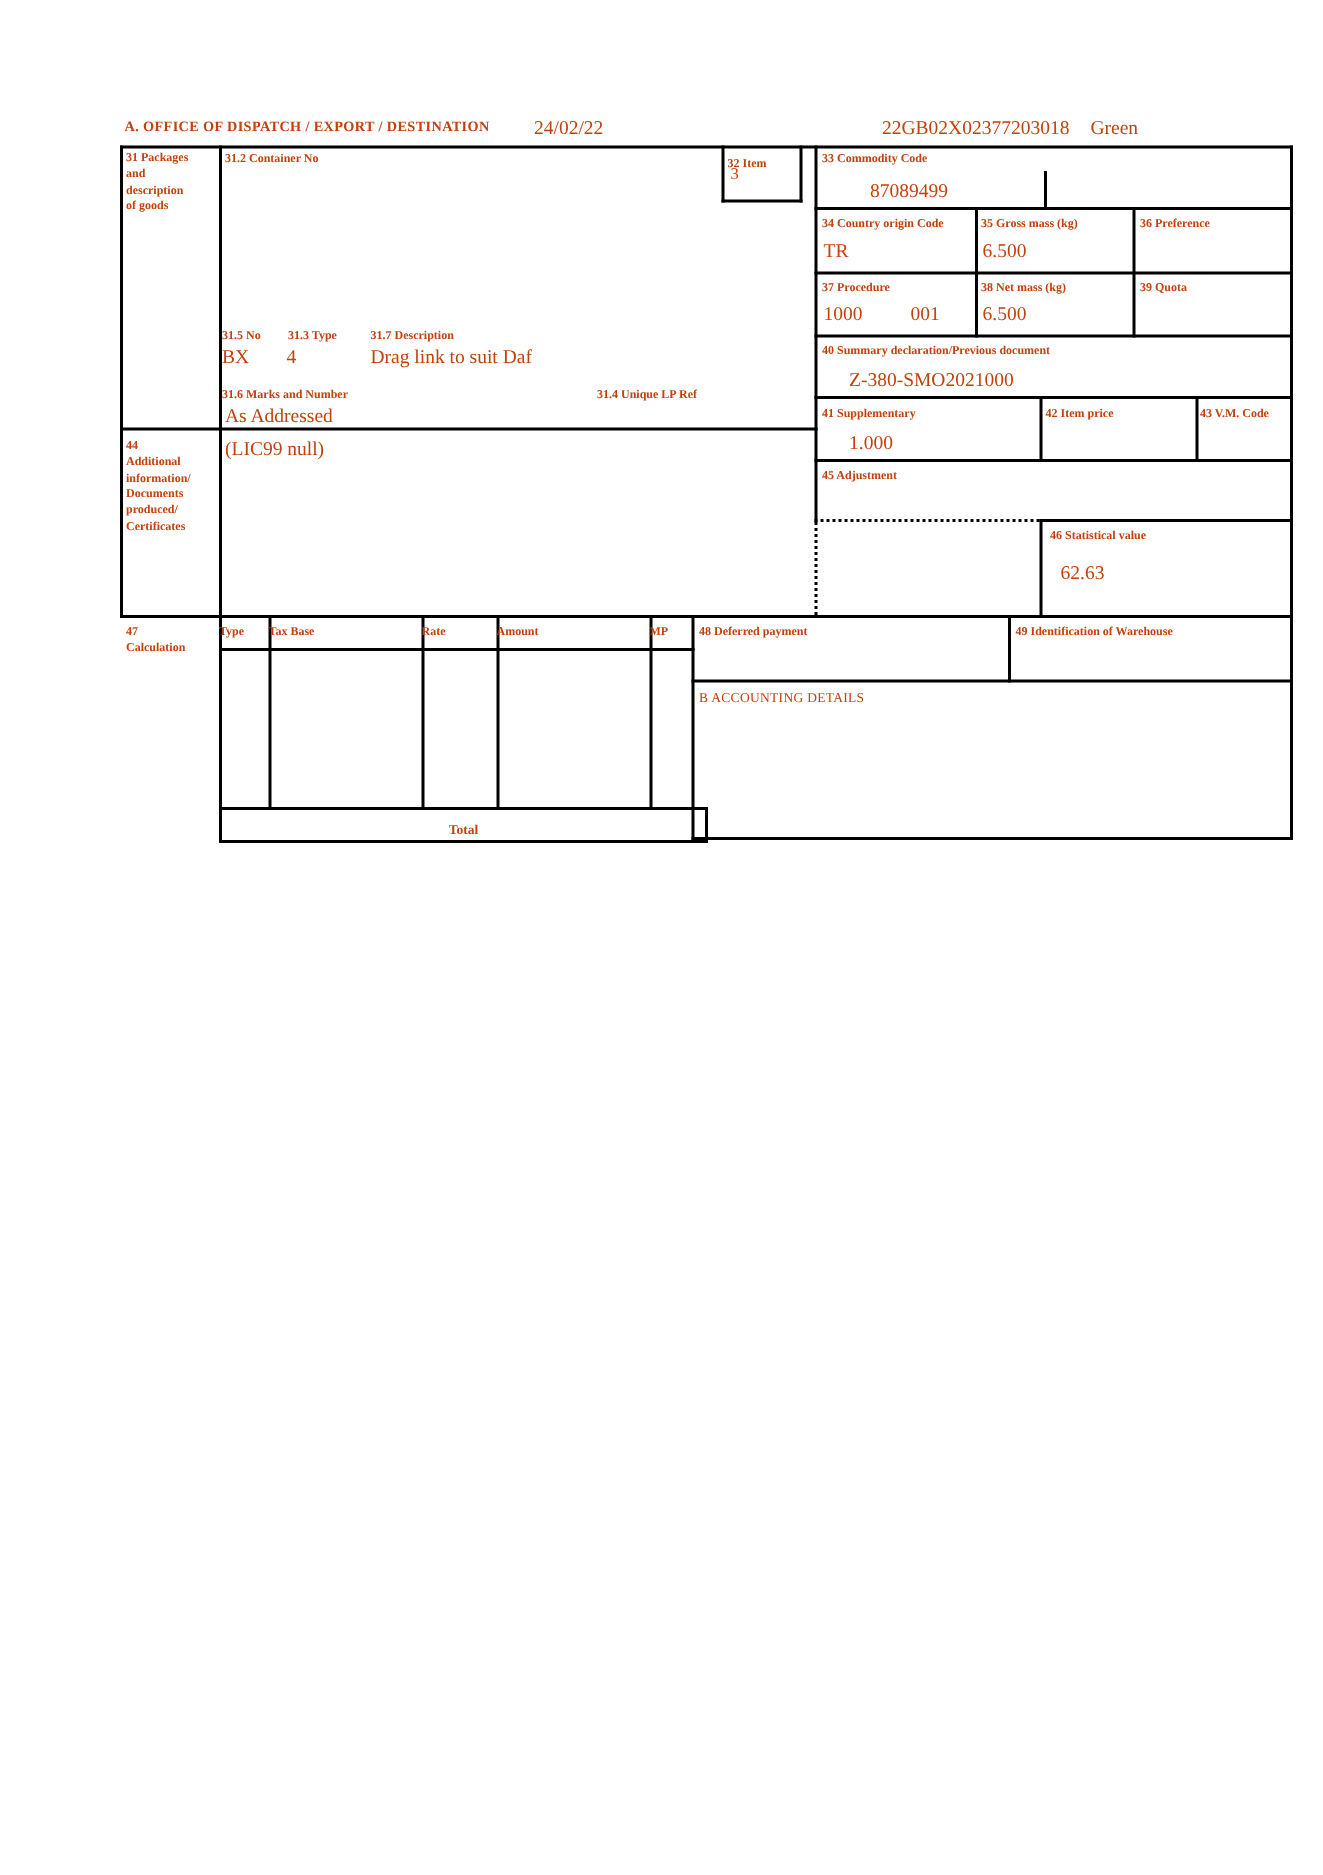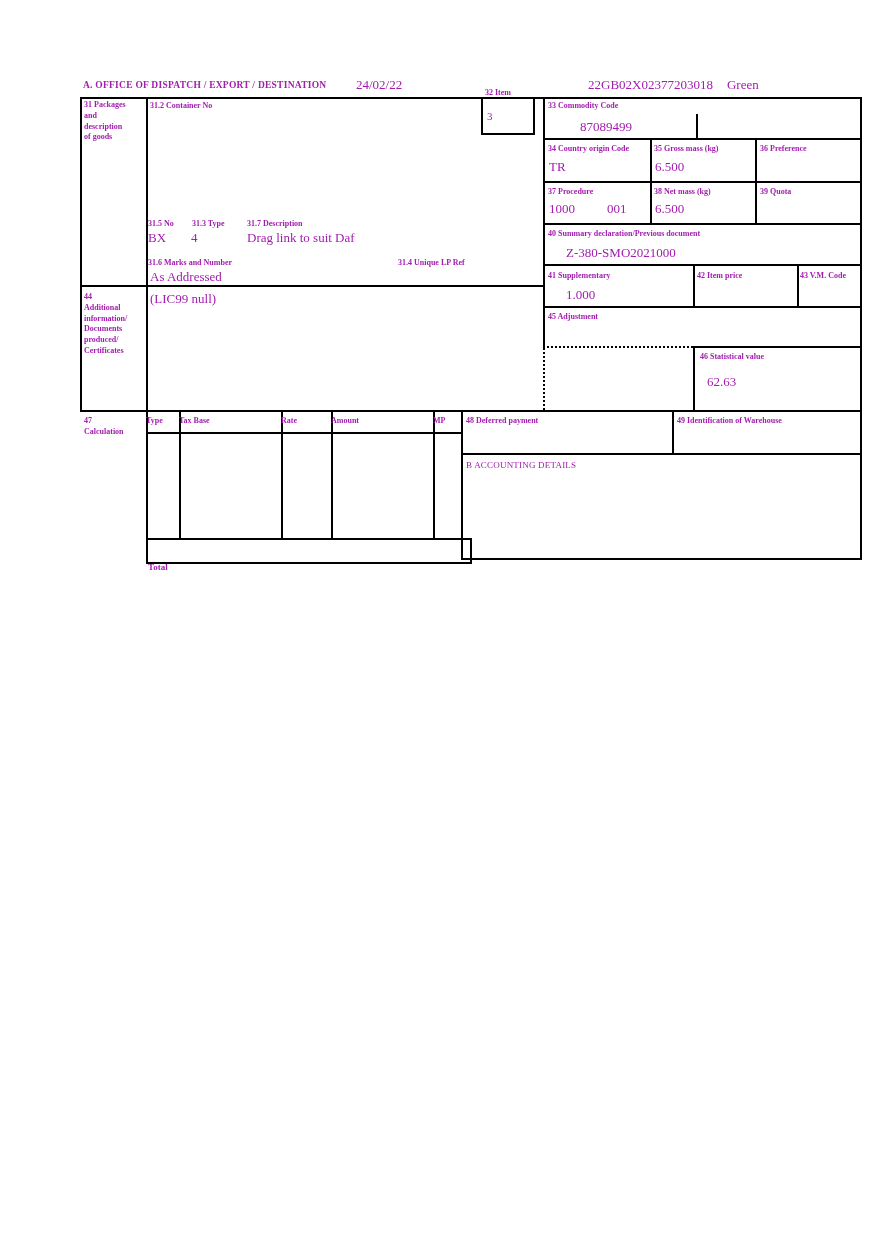--- a/index.html
+++ b/index.html
@@ -1,31 +1,31 @@
 <!DOCTYPE html>
 <html><head>
 <meta charset="utf-8">
 <style>
   html,body{margin:0;padding:0;background:#fff;}
   .page{position:relative;width:882px;height:1250px;background:#fff;
-        font-family:"Liberation Serif",serif;color:#a21caf;overflow:hidden;}
+        font-family:"Liberation Serif",serif;color:#c2410c;overflow:hidden;}
   .ln{position:absolute;background:#000;}
   .dotv{position:absolute;width:0;border-left:2px dotted #000;}
   .doth{position:absolute;height:0;border-top:2px dotted #000;}
   .lbl{position:absolute;font-size:8px;font-weight:bold;line-height:1.35;white-space:pre;}
   .val{position:absolute;font-size:13px;font-weight:normal;white-space:pre;}
   .val-sm{position:absolute;font-size:11px;white-space:pre;}
   .hdr-title{position:absolute;left:83px;top:80px;font-size:9.5px;font-weight:bold;letter-spacing:.25px;}
   .hdr-date{position:absolute;left:356px;top:77px;font-size:13px;}
   .hdr-ref{position:absolute;left:588px;top:77px;font-size:13px;display:flex;gap:14px;}
   .th{position:absolute;top:416px;font-size:8px;font-weight:bold;text-align:left;}
   .b-acct{position:absolute;left:466px;top:460px;font-size:9px;font-weight:normal;letter-spacing:.2px;}
   .total-row{position:absolute;left:146px;top:538px;width:326px;height:24px;
-             border:2px solid #000;box-sizing:border-box;
-             font-size:9px;font-weight:bold;padding-top:22px;}
+             border:2px solid #000;box-sizing:border-box;text-align:center;
+             font-size:9px;font-weight:bold;padding-top:8px;}
 </style>
 </head>
 <body>
 
 <div class="page">
 
   <div class="hdr-title">A.  OFFICE OF DISPATCH / EXPORT / DESTINATION</div>
   <div class="hdr-date">24/02/22</div>
   <div class="hdr-ref">
     <span>22GB02X02377203018</span>
@@ -66,21 +66,21 @@
   <div class="ln" style="left:461px;top:453px;width:401px;height:2px"></div>
   <div class="ln" style="left:461px;top:558px;width:401px;height:2px"></div>
 
   <div class="lbl" style="left:84px;top:100px">31 Packages
 and
 description
 of goods</div>
 
   <div class="lbl" style="left:150px;top:101px">31.2 Container No</div>
 
-  <div class="lbl" style="left:485px;top:88px">32 Item</div>
+  <div class="lbl" style="left:485px;top:104px">32 Item</div>
   <div class="val-sm" style="left:487px;top:110px">3</div>
 
   <div class="lbl" style="left:548px;top:101px">33 Commodity Code</div>
   <div class="val" style="left:580px;top:119px">87089499</div>
 
   <div class="lbl" style="left:548px;top:144px">34 Country origin Code</div>
   <div class="val" style="left:549px;top:159px">TR</div>
   <div class="lbl" style="left:654px;top:144px">35 Gross mass (kg)</div>
   <div class="val" style="left:655px;top:159px">6.500</div>
   <div class="lbl" style="left:760px;top:144px">36 Preference</div>

